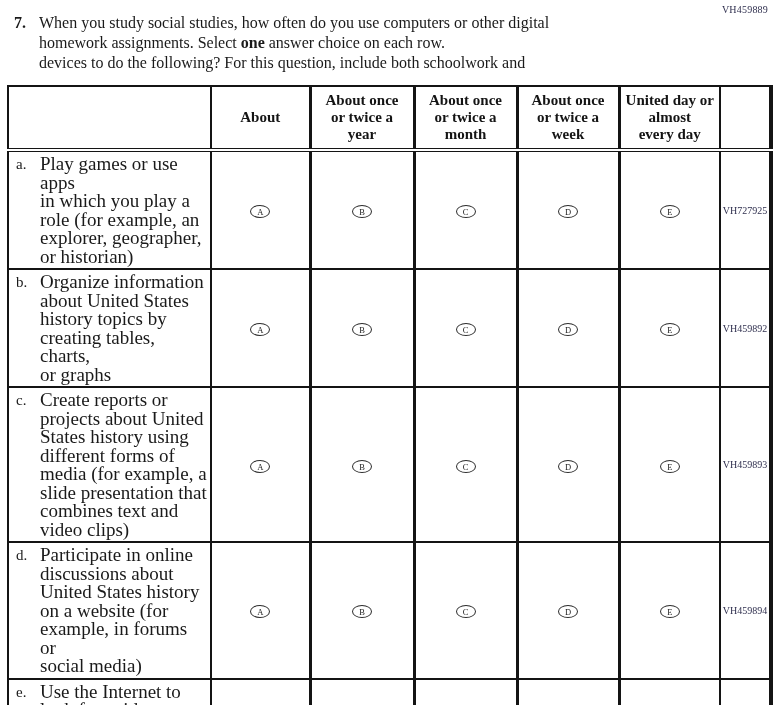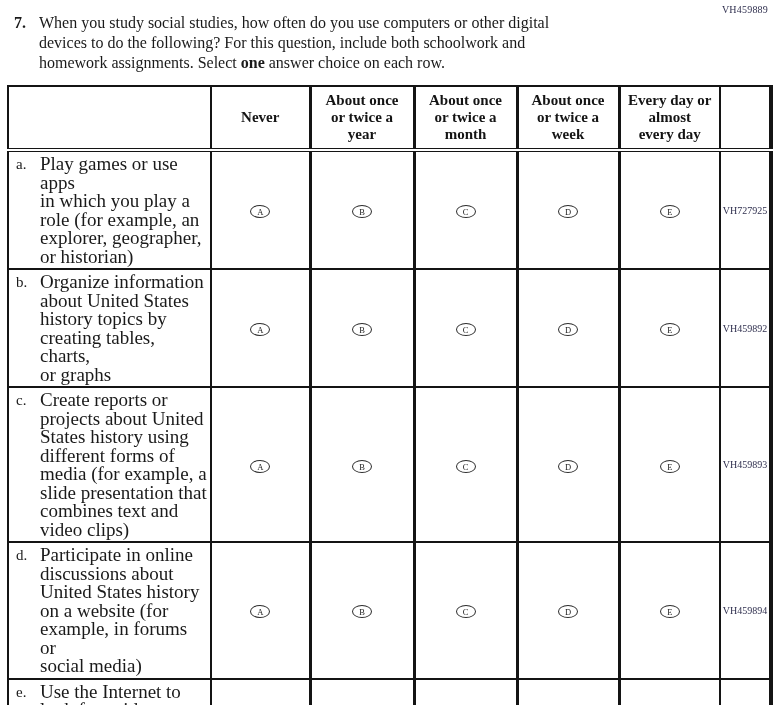--- a/index.html
+++ b/index.html
@@ -106,49 +106,49 @@
 </style>
 </head>
 <body>
 
 <div class="page-code">VH459889</div>
 
 <div class="question">
   <div class="q-number">7.</div>
   <div class="q-text">
     <div class="q-line">When you study social studies, how often do you use computers or other digital</div>
+    <div class="q-line"><span>homework assignments. Select </span><b>one</b><span> answer choice on each row.</span></div>
     <div class="q-line">devices to do the following? For this question, include both schoolwork and</div>
-    <div class="q-line"><span>homework assignments. Select </span><b>one</b><span> answer choice on each row.</span></div>
   </div>
 </div>
 
 <table class="matrix">
   <colgroup>
     <col style="width:203px">
       <col style="width:99px">
       <col style="width:104px">
       <col style="width:103px">
       <col style="width:102px">
       <col style="width:101px">
       <col style="width:51px">
   </colgroup>
   <thead>
     <tr>
       <th></th>
-      <th class="lines">Never</th>
+      <th class="lines">About</th>
       <th class="lines">About once
 or twice a
 year</th>
       <th class="lines">About once
 or twice a
 month</th>
       <th class="lines">About once
 or twice a
 week</th>
-      <th class="lines">Every day or
+      <th class="lines">United day or
 almost
 every day</th>
       <th></th>
     </tr>
   </thead>
   <tbody>
     <tr class="r-a">
       <td class="label-cell">
         <div class="label-wrap">
             <span class="row-letter">a.</span>

